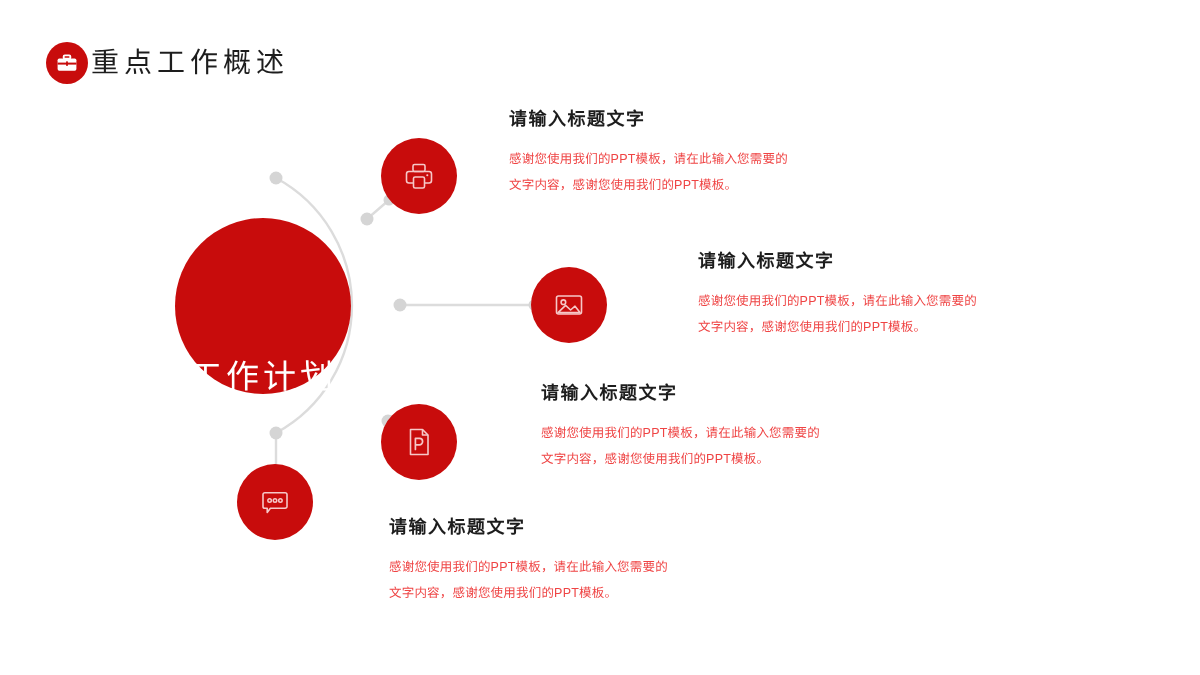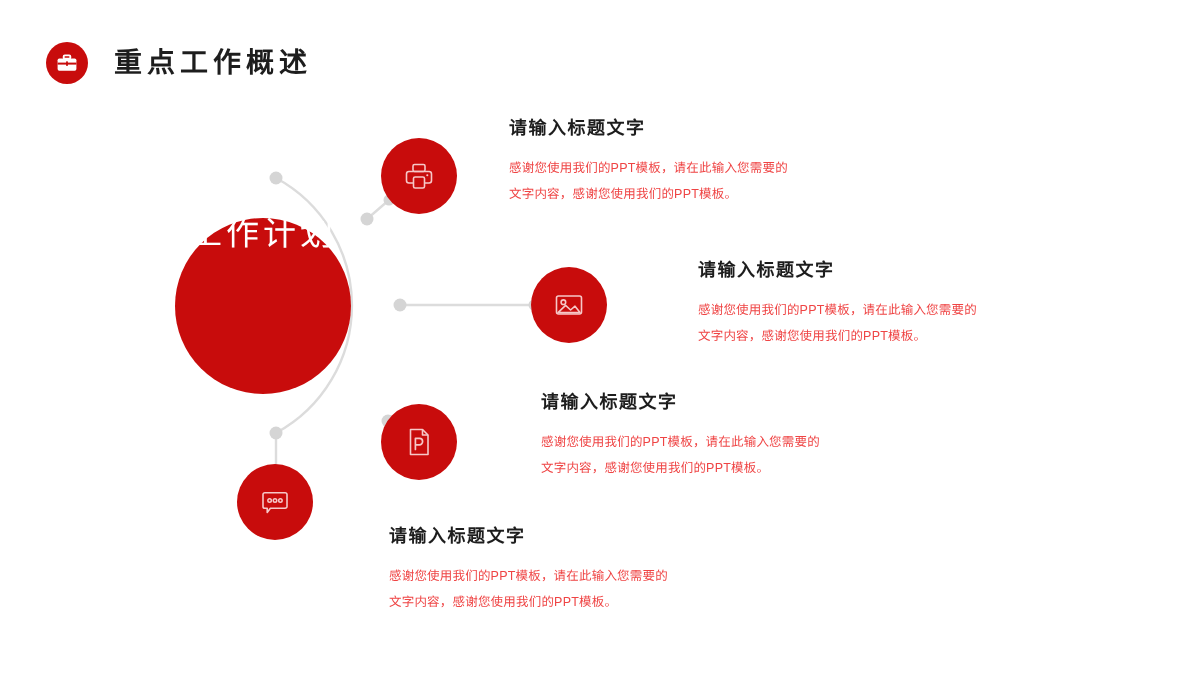--- a/index.html
+++ b/index.html
@@ -35,23 +35,23 @@
     height: 42px;
     border-radius: 50%;
     background: #C80C0C;
     display: flex;
     align-items: center;
     justify-content: center;
     flex: 0 0 auto;
   }
   .header-badge svg { display: block; }
   .header-title {
-    margin-left: 26px;
+    margin-left: 3px;
     font-size: 28px;
-    font-weight: bold;
+    font-weight: normal;
     color: #1d1d1d;
     letter-spacing: 5px;
     line-height: 1;
     white-space: nowrap;
   }
 
   
   .diagram {
     position: absolute;
     left: 0;
@@ -71,21 +71,21 @@
   
   .hub {
     position: absolute;
     left: 175px;
     top: 218px;
     width: 176px;
     height: 176px;
     border-radius: 50%;
     background: #C80C0C;
     display: flex;
-    align-items: flex-start;
+    align-items: flex-end;
     justify-content: center;
   }
   .hub-label {
     color: #ffffff;
     font-family: "Liberation Serif", "DejaVu Serif", serif;
     font-size: 33px;
     letter-spacing: 4px;
     line-height: 1;
     white-space: nowrap;
   }
@@ -108,21 +108,21 @@
   
   .block {
     position: absolute;
   }
   .block-title {
     font-size: 18px;
     font-weight: bold;
     color: #1d1d1d;
     letter-spacing: 1.5px;
     line-height: 1;
-    margin: 9px 0 18px 0;
+    margin: 0 0 18px 0;
     white-space: nowrap;
   }
   .block-body {
     font-size: 12.5px;
     color: #ef4444;
     line-height: 26px;
     letter-spacing: 0.2px;
     white-space: nowrap;
   }
   .block-1 { left: 509px; top: 110px; }

